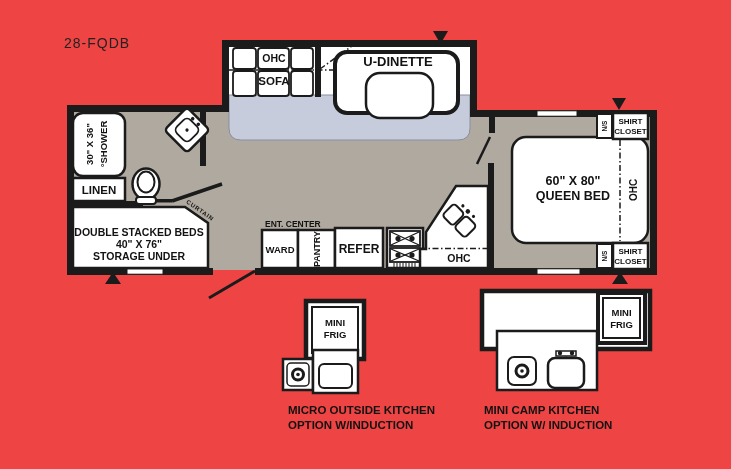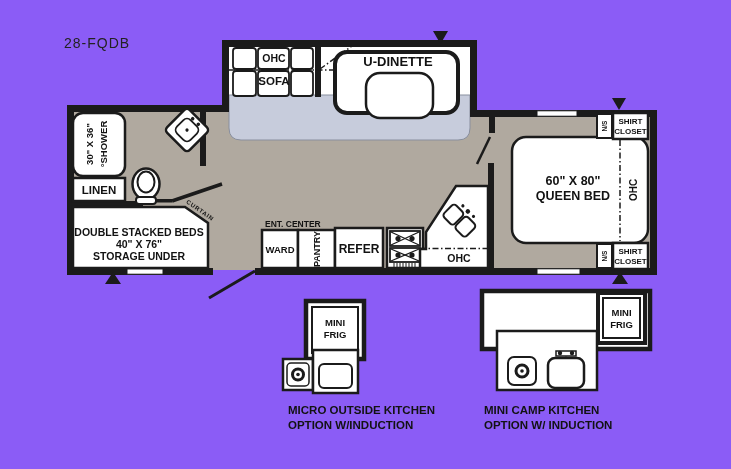--- a/index.html
+++ b/index.html
@@ -1,16 +1,16 @@
 <!DOCTYPE html>
 <html><head>
 <meta charset="utf-8">
 <style>
   html,body{margin:0;padding:0;background:#ffffff;}
-  .stage{position:relative;width:731px;height:469px;background:#8b5cf6;overflow:hidden;}
+  .stage{position:relative;width:731px;height:469px;background:#ef4444;overflow:hidden;}
   svg{display:block;}
   .t{font-family:"Liberation Sans",sans-serif;font-weight:bold;fill:#121212;}
   .tc{text-anchor:middle;}
   .title-t{font-family:"Liberation Sans",sans-serif;font-weight:normal;fill:#222;letter-spacing:1px;}
   .wall{fill:#1b1b1b;}
   .furn{fill:#ffffff;stroke:#1b1b1b;}
   .win{fill:#ffffff;stroke:#1b1b1b;stroke-width:1;}
   .dashdot{stroke:#1b1b1b;stroke-width:1.5;fill:none;stroke-dasharray:6 2.5 1.5 2.5;}
   .leaf{stroke:#1b1b1b;fill:none;}
 </style>

